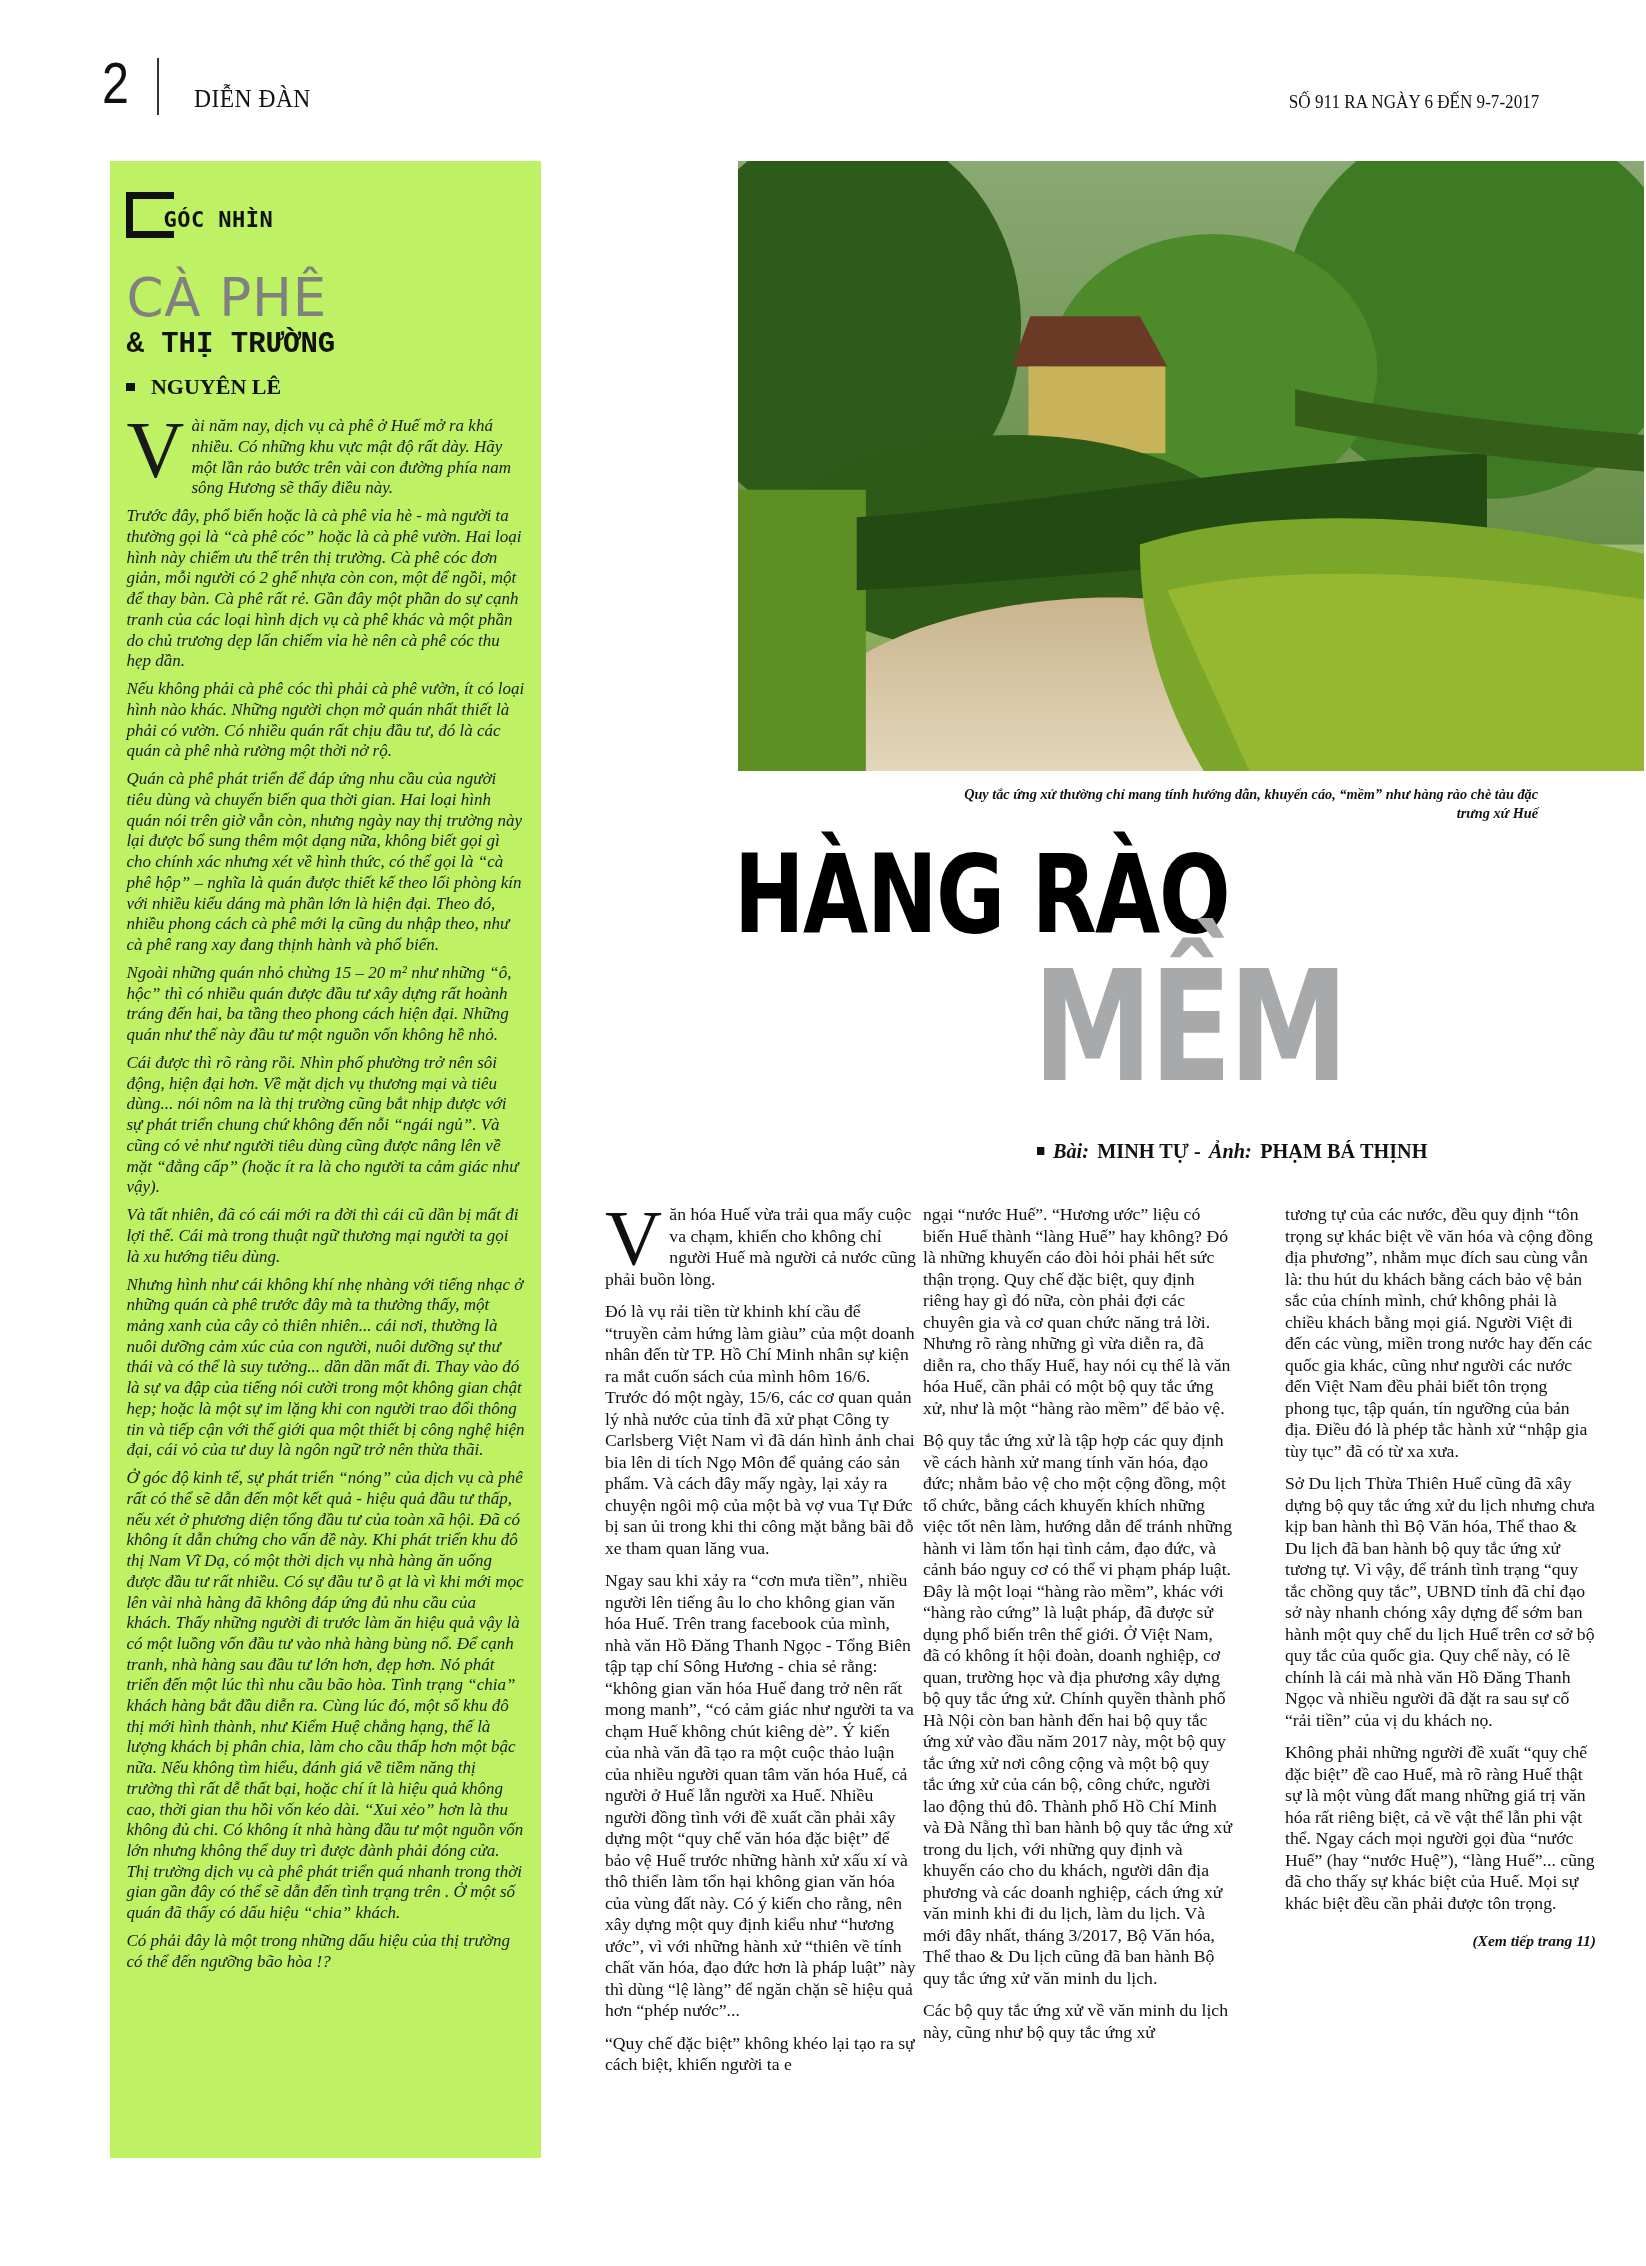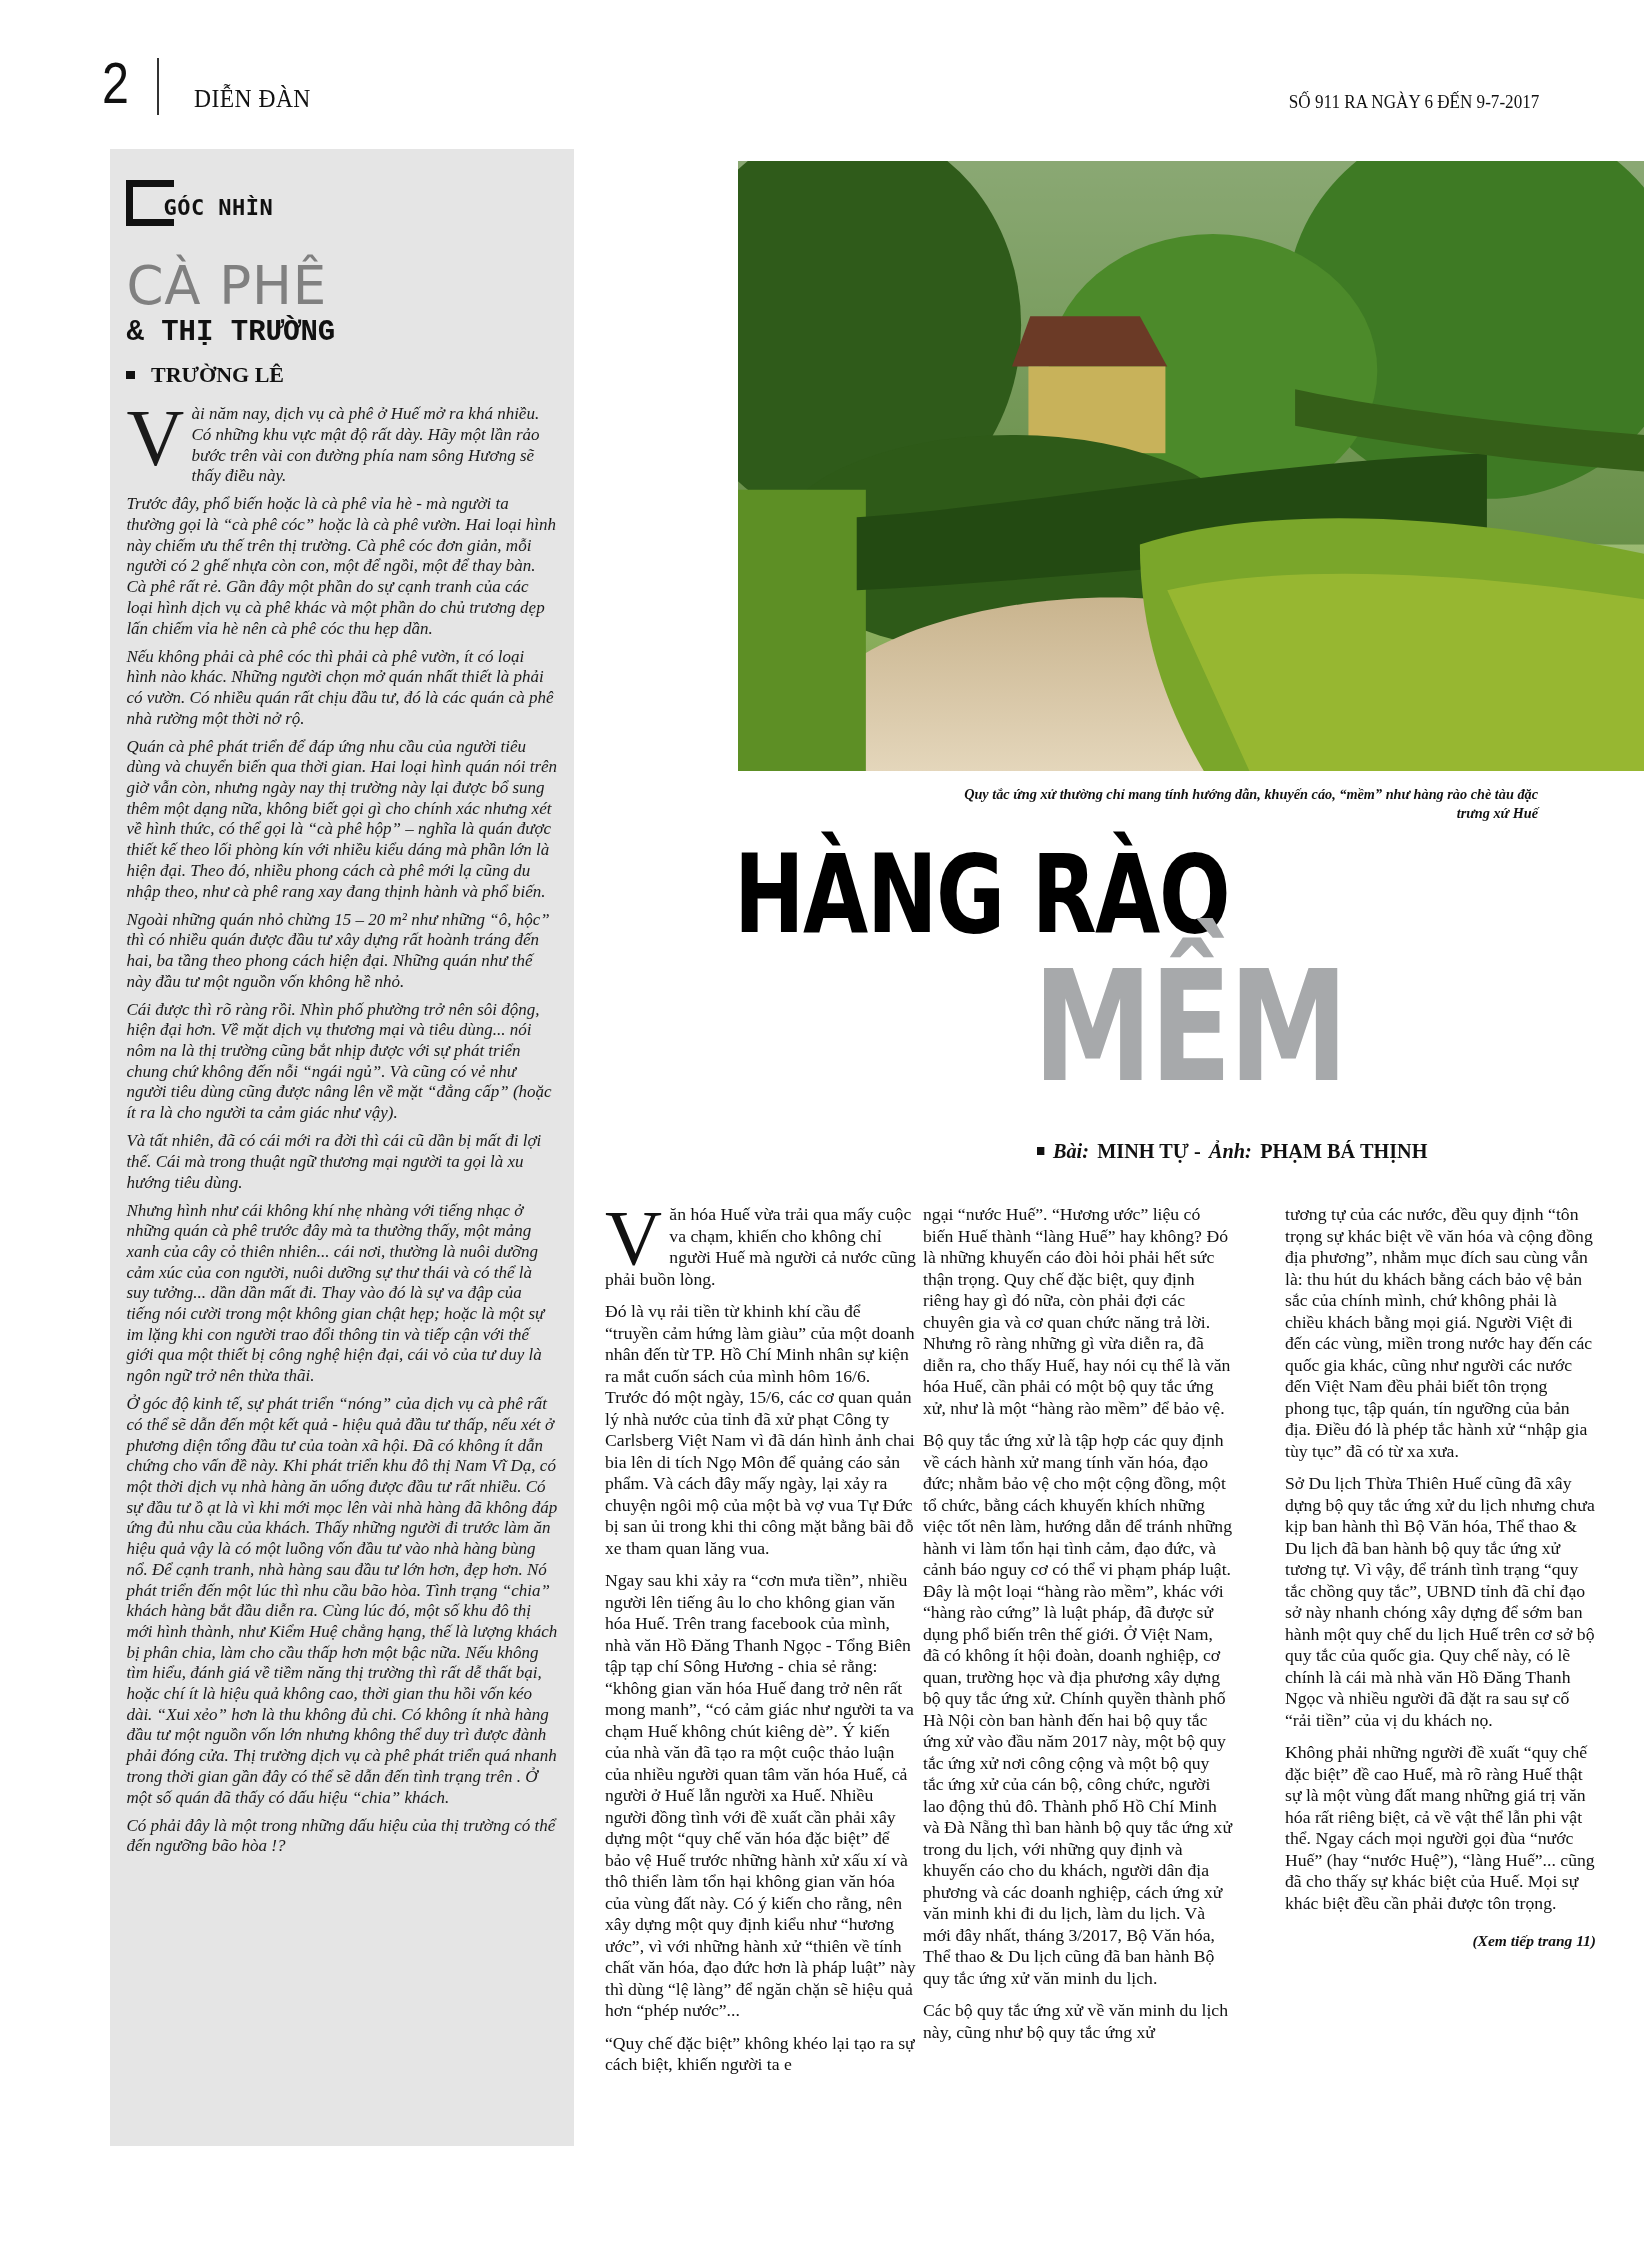--- a/index.html
+++ b/index.html
@@ -7,21 +7,21 @@
   body { position: relative; font-family: "Liberation Serif", "DejaVu Serif", serif; color: #111; }
 
   
   .page-header { position: absolute; left: 0; top: 0; width: 1647px; height: 137px; }
   .page-num { position: absolute; left: 102px; top: 55px; font-family: "Liberation Sans", sans-serif; font-size: 57px; font-weight: 400; line-height: 1; transform: scaleX(0.85); transform-origin: left top; }
   .header-rule { position: absolute; left: 157px; top: 58px; width: 1.8px; height: 57px; background: #333; }
   .section-name { position: absolute; left: 194px; top: 84px; font-size: 25.6px; letter-spacing: 0.5px; transform: scaleX(0.92); transform-origin: left top; }
   .issue-info { position: absolute; right: 108px; top: 91px; font-size: 19px; transform: scaleX(0.9); transform-origin: right top; white-space: nowrap; }
 
   
-  .sidebar { position: absolute; left: 110px; top: 149px; width: 464px; height: 1997px; background: #e5e5e5; padding: 25.6px 16.4px 0 16.4px; }
+  .sidebar { position: absolute; left: 110px; top: 161px; width: 431px; height: 1997px; background: #bef264; padding: 25.6px 16.4px 0 16.4px; }
   .kicker { position: relative; height: 53px; }
   .kicker-box { position: absolute; left: 0; top: 5.5px; width: 48px; height: 46px; border: 7.3px solid #111; border-right-width: 0; }
   .kicker-box::after { content: ""; position: absolute; right: 0; top: -7.3px; width: 20px; height: 7.3px; background: #111; }
   .kicker-text { position: absolute; left: 37px; top: 20px; font-family: "DejaVu Sans Mono", monospace; font-weight: bold; font-size: 22px; letter-spacing: 0.5px; }
   .side-title-1 { margin-top: 31px; font-family: "DejaVu Sans", sans-serif; font-weight: normal; font-size: 53px; color: #808080; line-height: 1; letter-spacing: 0.9px; }
   .side-title-2 { margin-top: 5.5px; font-family: Liberation Mono, monospace; font-weight: bold; font-size: 29px; color: #111; line-height: 1.1; }
   .side-byline { margin-top: 12.8px; font-size: 22px; font-weight: bold; display: flex; align-items: center; gap: 16.4px; }
   .bullet-sq { display: inline-block; width: 8.2px; height: 8.2px; background: #111; }
   .side-body { margin-top: 16.4px; font-style: italic; font-size: 17px; line-height: 20.7px; color: #1a1a1a; }
   .side-body p { margin-bottom: 7.3px; }
@@ -60,21 +60,21 @@
 
 <aside class="sidebar">
   <div class="kicker">
     <span class="kicker-box"></span>
     <span class="kicker-text">GÓC NHÌN</span>
   </div>
   <div class="side-title-1">CÀ PHÊ</div>
   <div class="side-title-2">&amp; THỊ TRƯỜNG</div>
   <div class="side-byline">
     <span class="bullet-sq"></span>
-    <span>TRƯỜNG LÊ</span>
+    <span>NGUYÊN LÊ</span>
   </div>
   <div class="side-body">
     <p><span class="dropcap-i">V</span><span>ài năm nay, dịch vụ cà phê ở Huế mở ra khá nhiều. Có những khu vực mật độ rất dày. Hãy một lần rảo bước trên vài con đường phía nam sông Hương sẽ thấy điều này.</span></p>
     <p>Trước đây, phổ biến hoặc là cà phê vỉa hè - mà người ta thường gọi là “cà phê cóc” hoặc là cà phê vườn. Hai loại hình này chiếm ưu thế trên thị trường. Cà phê cóc đơn giản, mỗi người có 2 ghế nhựa còn con, một để ngồi, một để thay bàn. Cà phê rất rẻ. Gần đây một phần do sự cạnh tranh của các loại hình dịch vụ cà phê khác và một phần do chủ trương dẹp lấn chiếm vỉa hè nên cà phê cóc thu hẹp dần.</p>
     <p>Nếu không phải cà phê cóc thì phải cà phê vườn, ít có loại hình nào khác. Những người chọn mở quán nhất thiết là phải có vườn. Có nhiều quán rất chịu đầu tư, đó là các quán cà phê nhà rường một thời nở rộ.</p>
     <p>Quán cà phê phát triển để đáp ứng nhu cầu của người tiêu dùng và chuyển biến qua thời gian. Hai loại hình quán nói trên giờ vẫn còn, nhưng ngày nay thị trường này lại được bổ sung thêm một dạng nữa, không biết gọi gì cho chính xác nhưng xét về hình thức, có thể gọi là “cà phê hộp” – nghĩa là quán được thiết kế theo lối phòng kín với nhiều kiểu dáng mà phần lớn là hiện đại. Theo đó, nhiều phong cách cà phê mới lạ cũng du nhập theo, như cà phê rang xay đang thịnh hành và phổ biến.</p>
     <p>Ngoài những quán nhỏ chừng 15 – 20 m² như những “ô, hộc” thì có nhiều quán được đầu tư xây dựng rất hoành tráng đến hai, ba tầng theo phong cách hiện đại. Những quán như thế này đầu tư một nguồn vốn không hề nhỏ.</p>
     <p>Cái được thì rõ ràng rồi. Nhìn phố phường trở nên sôi động, hiện đại hơn. Về mặt dịch vụ thương mại và tiêu dùng... nói nôm na là thị trường cũng bắt nhịp được với sự phát triển chung chứ không đến nỗi “ngái ngủ”. Và cũng có vẻ như người tiêu dùng cũng được nâng lên về mặt “đẳng cấp” (hoặc ít ra là cho người ta cảm giác như vậy).</p>
     <p>Và tất nhiên, đã có cái mới ra đời thì cái cũ dần bị mất đi lợi thế. Cái mà trong thuật ngữ thương mại người ta gọi là xu hướng tiêu dùng.</p>
     <p>Nhưng hình như cái không khí nhẹ nhàng với tiếng nhạc ở những quán cà phê trước đây mà ta thường thấy, một mảng xanh của cây cỏ thiên nhiên... cái nơi, thường là nuôi dưỡng cảm xúc của con người, nuôi dưỡng sự thư thái và có thể là suy tưởng... dần dần mất đi. Thay vào đó là sự va đập của tiếng nói cười trong một không gian chật hẹp; hoặc là một sự im lặng khi con người trao đổi thông tin và tiếp cận với thế giới qua một thiết bị công nghệ hiện đại, cái vỏ của tư duy là ngôn ngữ trở nên thừa thãi.</p>

